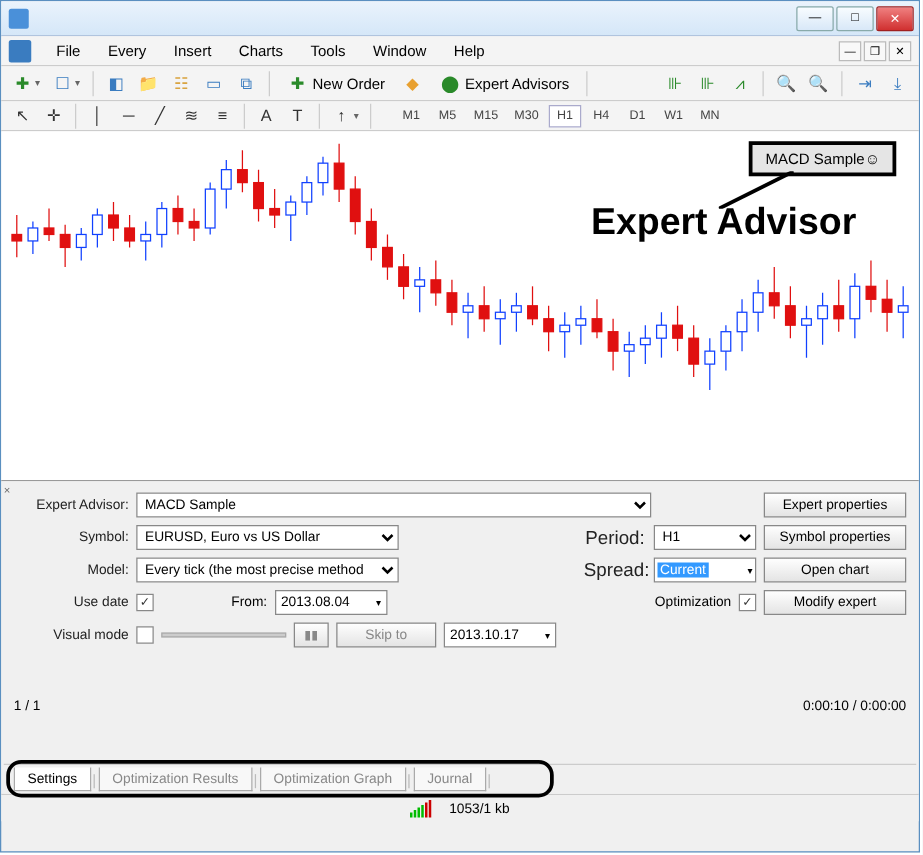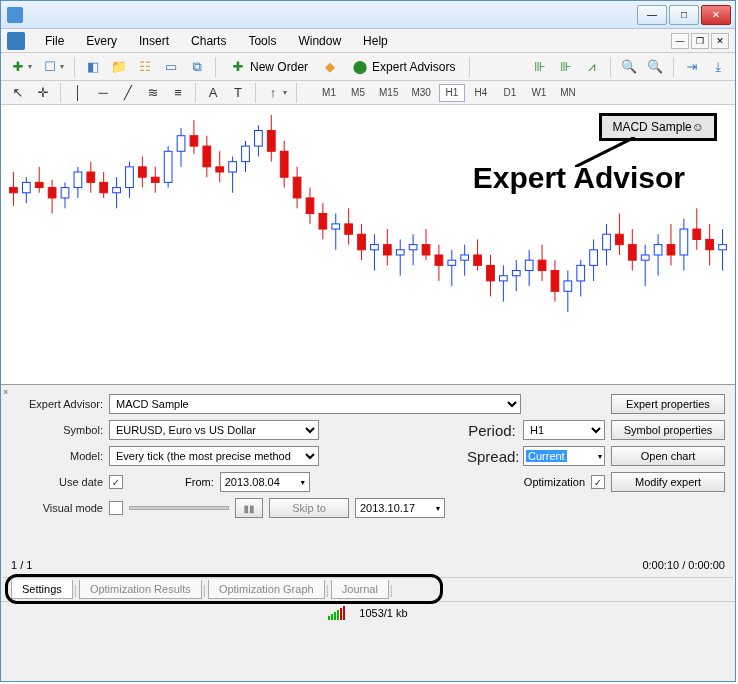--- a/index.html
+++ b/index.html
@@ -59,21 +59,21 @@
 .slider-track { width: 100px; height: 4px; background: #ccc; border: 1px solid #aaa; position: relative; }
 .playbtn { width: 28px; height: 20px; border: 1px solid #888; background: linear-gradient(#fefefe,#e4e4e4); display: flex; align-items: center; justify-content: center; font-size: 10px; color: #888; }
 .skipbtn { width: 80px; height: 20px; border: 1px solid #888; background: linear-gradient(#fefefe,#e4e4e4); font-size: 11px; color: #888; cursor: pointer; }
 
 .progress-row { display: flex; align-items: center; height: 24px; padding: 0 8px; gap: 8px; margin-top: 30px; }
 .prog-label { font-size: 11px; }
 .progress-bar { flex: 1; height: 18px; border: 1px solid #3a7a3a; background: linear-gradient(#5aff5a,#20c020); }
 .start-btn { width: 114px; height: 22px; border: 1px solid #666; background: linear-gradient(#fefefe,#e4e4e4); font-weight: bold; font-size: 12px; cursor: pointer; }
 
 
-.btabs { display: flex; align-items: center; height: 24px; background: #f0f0f0; border-top: 1px solid #ccc; padding-left: 8px; position: relative;}
+.btabs { display: flex; align-items: center; height: 24px; background: #f0f0f0; border-top: 1px solid #ccc; padding-left: 8px; position: relative; margin-top: 34px;}
 .btab { padding: 3px 10px; font-size: 11px; border: 1px solid #aaa; border-top: none; background: #f8f8f8; color: #888; cursor: pointer; margin-right: -1px; }
 .btab.active { background: #fff; color: #000; }
 .btab-sep { color: #bbb; padding: 0 2px; }
 .tabs-highlight { position: absolute; left: 2px; top: -4px; width: 438px; height: 30px; border: 3px solid #000; border-radius: 12px; pointer-events: none; }
 
 
 .statusbar { height: 22px; background: #f0f0f0; border-top: 1px solid #ccc; display: flex; align-items: center; justify-content: center; padding: 0 10px; font-size: 11px; gap: 14px; }
 .conn-bars { display: flex; gap: 1px; align-items: flex-end; }
 .conn-bars span { width: 2px; background: #0b0; }
 .conn-bars span:nth-child(1){height:4px}.conn-bars span:nth-child(2){height:6px}.conn-bars span:nth-child(3){height:8px}.conn-bars span:nth-child(4){height:10px}.conn-bars span:nth-child(5){height:12px;background:#c00}.conn-bars span:nth-child(6){height:14px;background:#c00}

